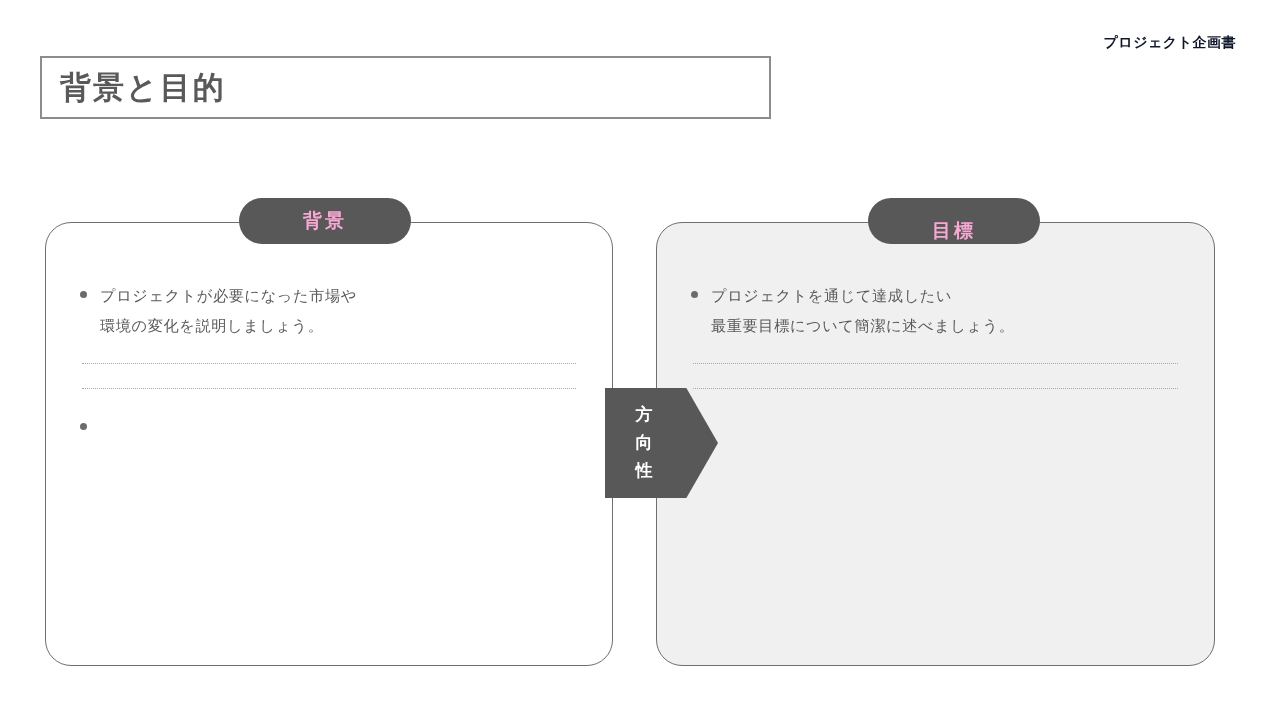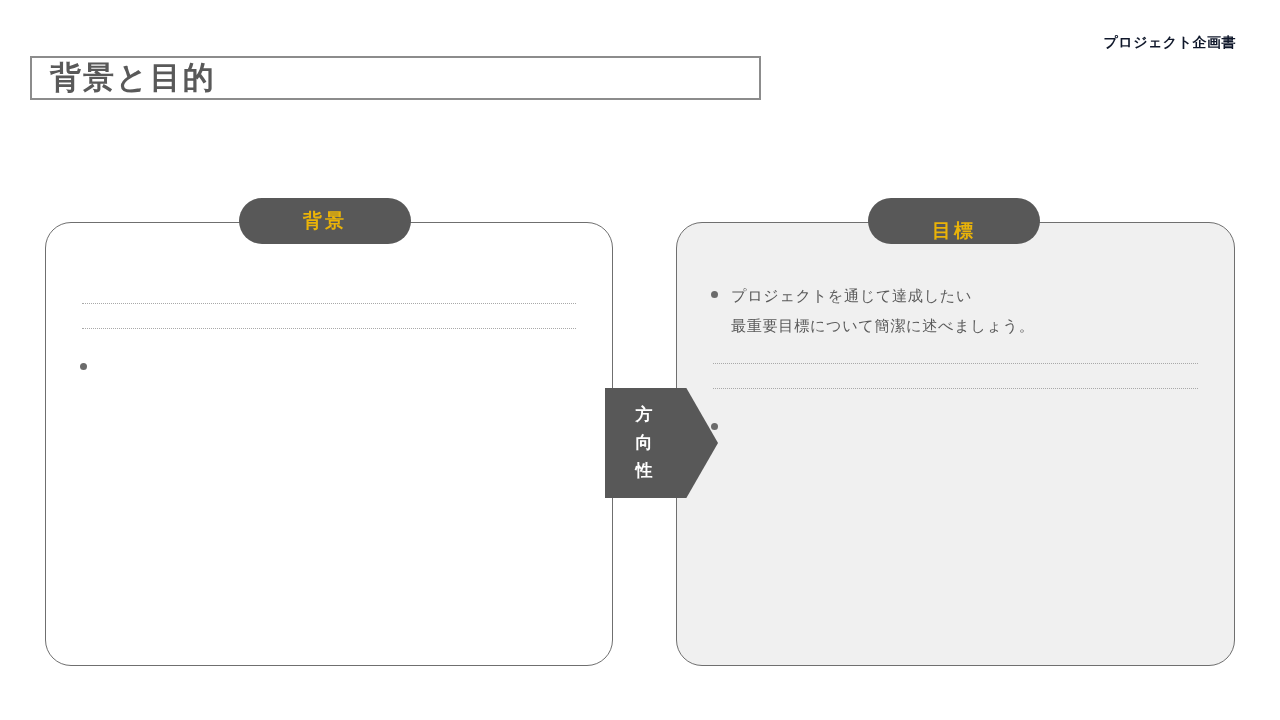--- a/index.html
+++ b/index.html
@@ -23,24 +23,24 @@
     right: 44px;
     font-size: 14px;
     font-weight: 700;
     letter-spacing: 0.5px;
     color: #0f172a;
     white-space: nowrap;
   }
 
   .title-box {
     position: absolute;
-    left: 30px;
+    left: 40px;
     top: 56px;
     width: 731px;
-    height: 44px;
+    height: 63px;
     border: 2px solid #8c8c8c;
     background: #ffffff;
     box-sizing: border-box;
     font-family: Liberation Mono, monospace;
   }
   .title-text {
     position: absolute;
     left: 18px;
     top: 50%;
     transform: translateY(-50%);
@@ -59,32 +59,32 @@
     border: 1.4px solid #6f6f6f;
     border-radius: 26px;
     box-sizing: border-box;
   }
   .card-left {
     left: 45px;
     width: 568px;
     background: #ffffff;
   }
   .card-right {
-    left: 676px;
+    left: 656px;
     width: 559px;
     background: #f0f0f0;
   }
 
   .badge {
     position: absolute;
     top: 198px;
     height: 46px;
     border-radius: 23px;
     background: #585858;
-    color: #eab308;
+    color: #f9a8d4;
     font-size: 19px;
     font-weight: 700;
     letter-spacing: 3px;
     display: flex;
     align-items: center;
     justify-content: center;
     box-sizing: border-box;
   }
   .badge-left  { left: 239px; width: 172px; }
   .badge-right { left: 868px; width: 172px; align-items: flex-end; }
@@ -156,20 +156,25 @@
 <body>
 
 <div class="doc-label">プロジェクト企画書</div>
 
 <div class="title-box">
   <div class="title-text">背景と目的</div>
 </div>
 
 <div class="card card-left">
   <div class="list">
+    <div class="bullet">
+      <span class="bullet-dot"></span>
+      <span class="bullet-text">プロジェクトが必要になった市場や
+環境の変化を説明しましょう。</span>
+    </div>
     <div class="divider"></div>
     <div class="divider"></div>
     <div class="bullet">
       <span class="bullet-dot"></span>
     </div>
   </div>
 </div>
 
 <div class="card card-right">
   <div class="list">

